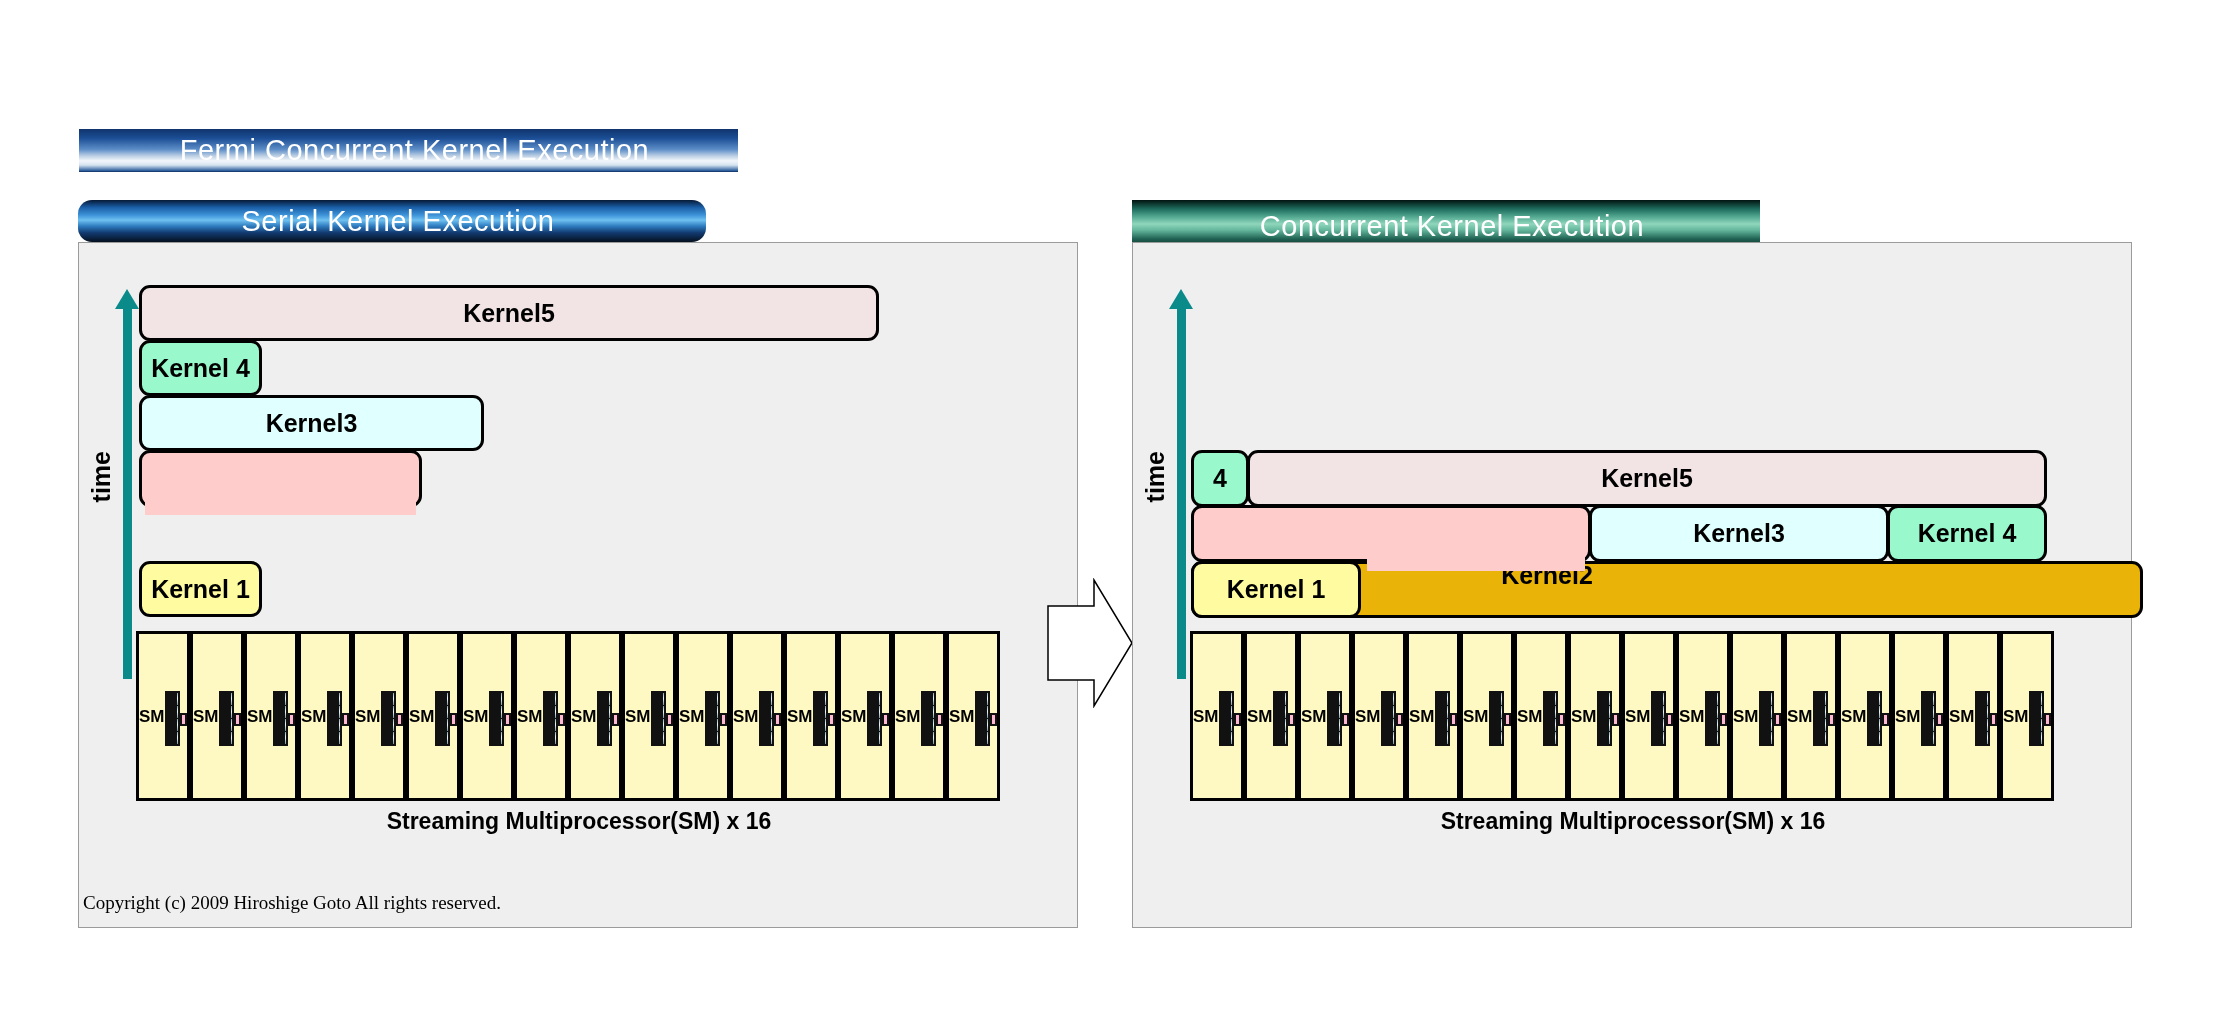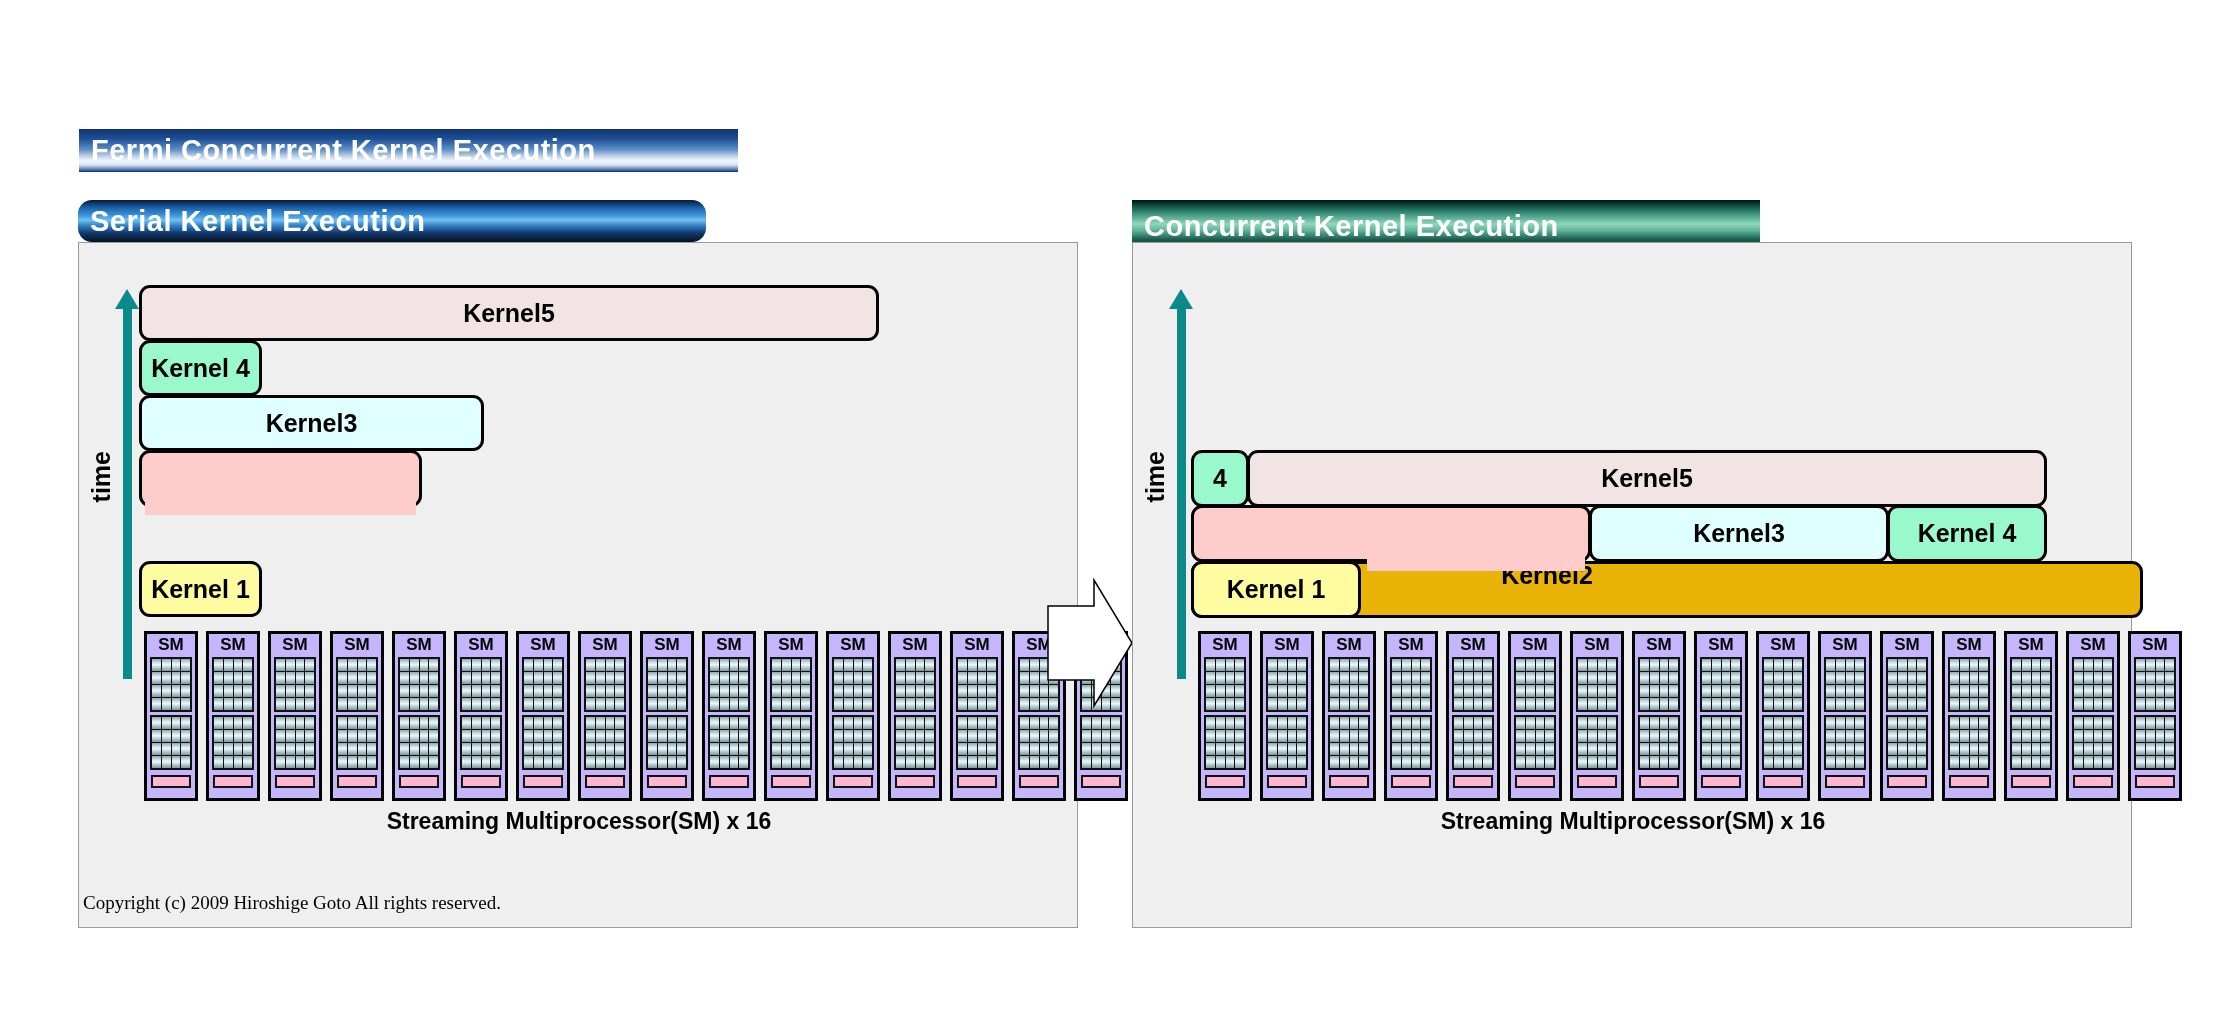--- a/index.html
+++ b/index.html
@@ -1,21 +1,21 @@
 <!DOCTYPE html>
 <html><head>
 <meta charset="utf-8">
 <style>
   html,body{margin:0;padding:0;background:#ffffff;}
   body{width:2232px;height:1012px;position:relative;overflow:hidden;
        font-family:"Liberation Sans","DejaVu Sans",sans-serif;}
 
   
-  .titlebar{position:absolute;color:#ffffff;font-weight:700;
-            letter-spacing:0.5px;display:flex;align-items:center;}
+  .titlebar{position:absolute;color:#ffffff;font-weight:400;
+            letter-spacing:0.5px;display:flex;align-items:center;justify-content:center;}
   #main-title{left:79px;top:129px;width:659px;height:43px;font-size:29px;
      padding-left:12px;box-sizing:border-box;
      background:linear-gradient(to bottom,#10346c 0%,#1c4f96 22%,#5f8fc8 48%,#b9cde3 62%,#f2f6fb 74%,#d6e3f0 84%,#2b5c9c 97%,#0d2a57 100%);}
   #serial-title{left:78px;top:200px;width:628px;height:42px;font-size:29px;
      padding-left:12px;box-sizing:border-box;
      background:linear-gradient(to bottom,#061a36 0%,#1a5fa8 18%,#3e93d8 36%,#6fc1f0 48%,#2f7cc0 62%,#123a70 78%,#04101f 100%);border-radius:14px;}
   #concurrent-title{left:1132px;top:200px;width:628px;height:52px;font-size:29px;
      padding-left:12px;box-sizing:border-box;
      background:linear-gradient(to bottom,#021310 0%,#1d6b5c 17%,#56ab93 33%,#8fd6bc 46%,#63b69c 58%,#1f6152 75%,#031a14 100%);}
 
@@ -34,22 +34,22 @@
         writing-mode:vertical-rl;transform:rotate(180deg);letter-spacing:0px;}
 
   
   .kbar{position:absolute;border:3px solid #000;border-radius:11px;
         box-sizing:border-box;display:flex;align-items:center;justify-content:center;
         font-size:25px;font-weight:700;color:#000;}
 
   
   .smwrap{position:absolute;display:flex;gap:0px;}
   .sm{width:54px;border:3px solid #000;box-sizing:border-box;
-      background:#c4b5fd;display:flex;flex-direction:column;align-items:center;
-      padding-top:1px;margin-left:8px;}
+      background:#fef9c3;display:flex;flex-direction:row;align-items:center;
+      padding-top:1px;}
   .sm-label{font-size:17px;font-weight:700;color:#000;line-height:19px;}
   .sm-grid{width:42px;border:2px solid #111;box-sizing:border-box;
       display:grid;grid-template-columns:repeat(4,1fr);grid-template-rows:repeat(4,1fr);
       gap:1px;background:#111;margin-top:3px;}
   .sm-cell{background:linear-gradient(to bottom,#8fa8ad 0%,#cfe2e6 30%,#eef7f9 48%,#bcd3d8 68%,#7e979c 100%);}
   .sm-pink{width:40px;height:13px;background:#ffb6d0;border:2px solid #111;
       box-sizing:border-box;margin-top:5px;}
 
   .sm-caption{position:absolute;font-size:23px;font-weight:700;color:#000;
       text-align:center;}

